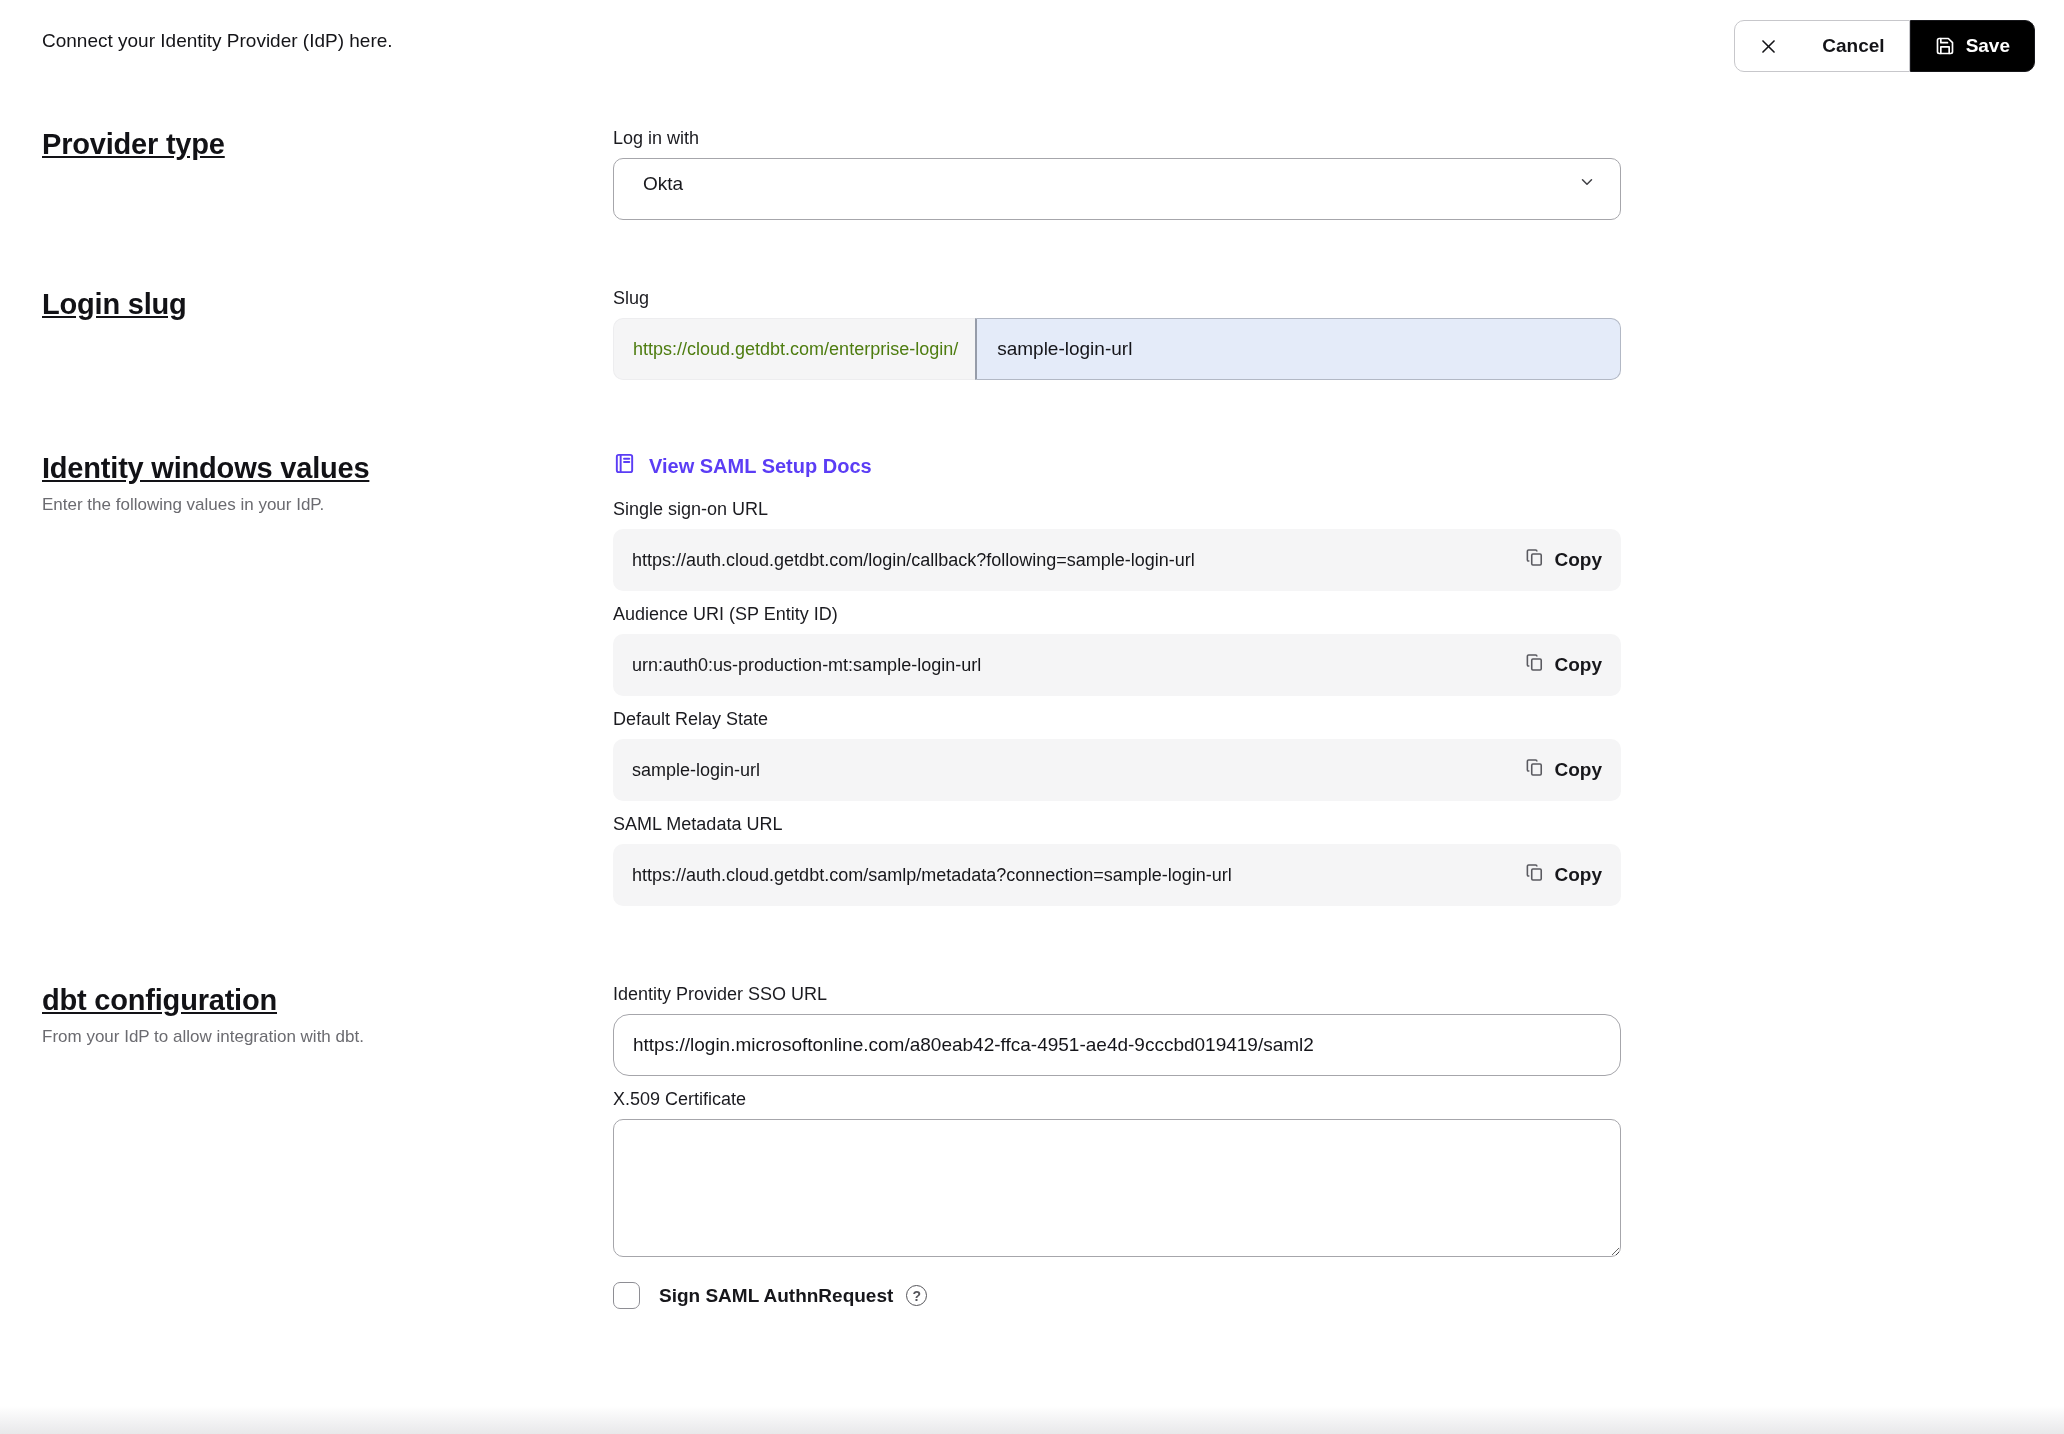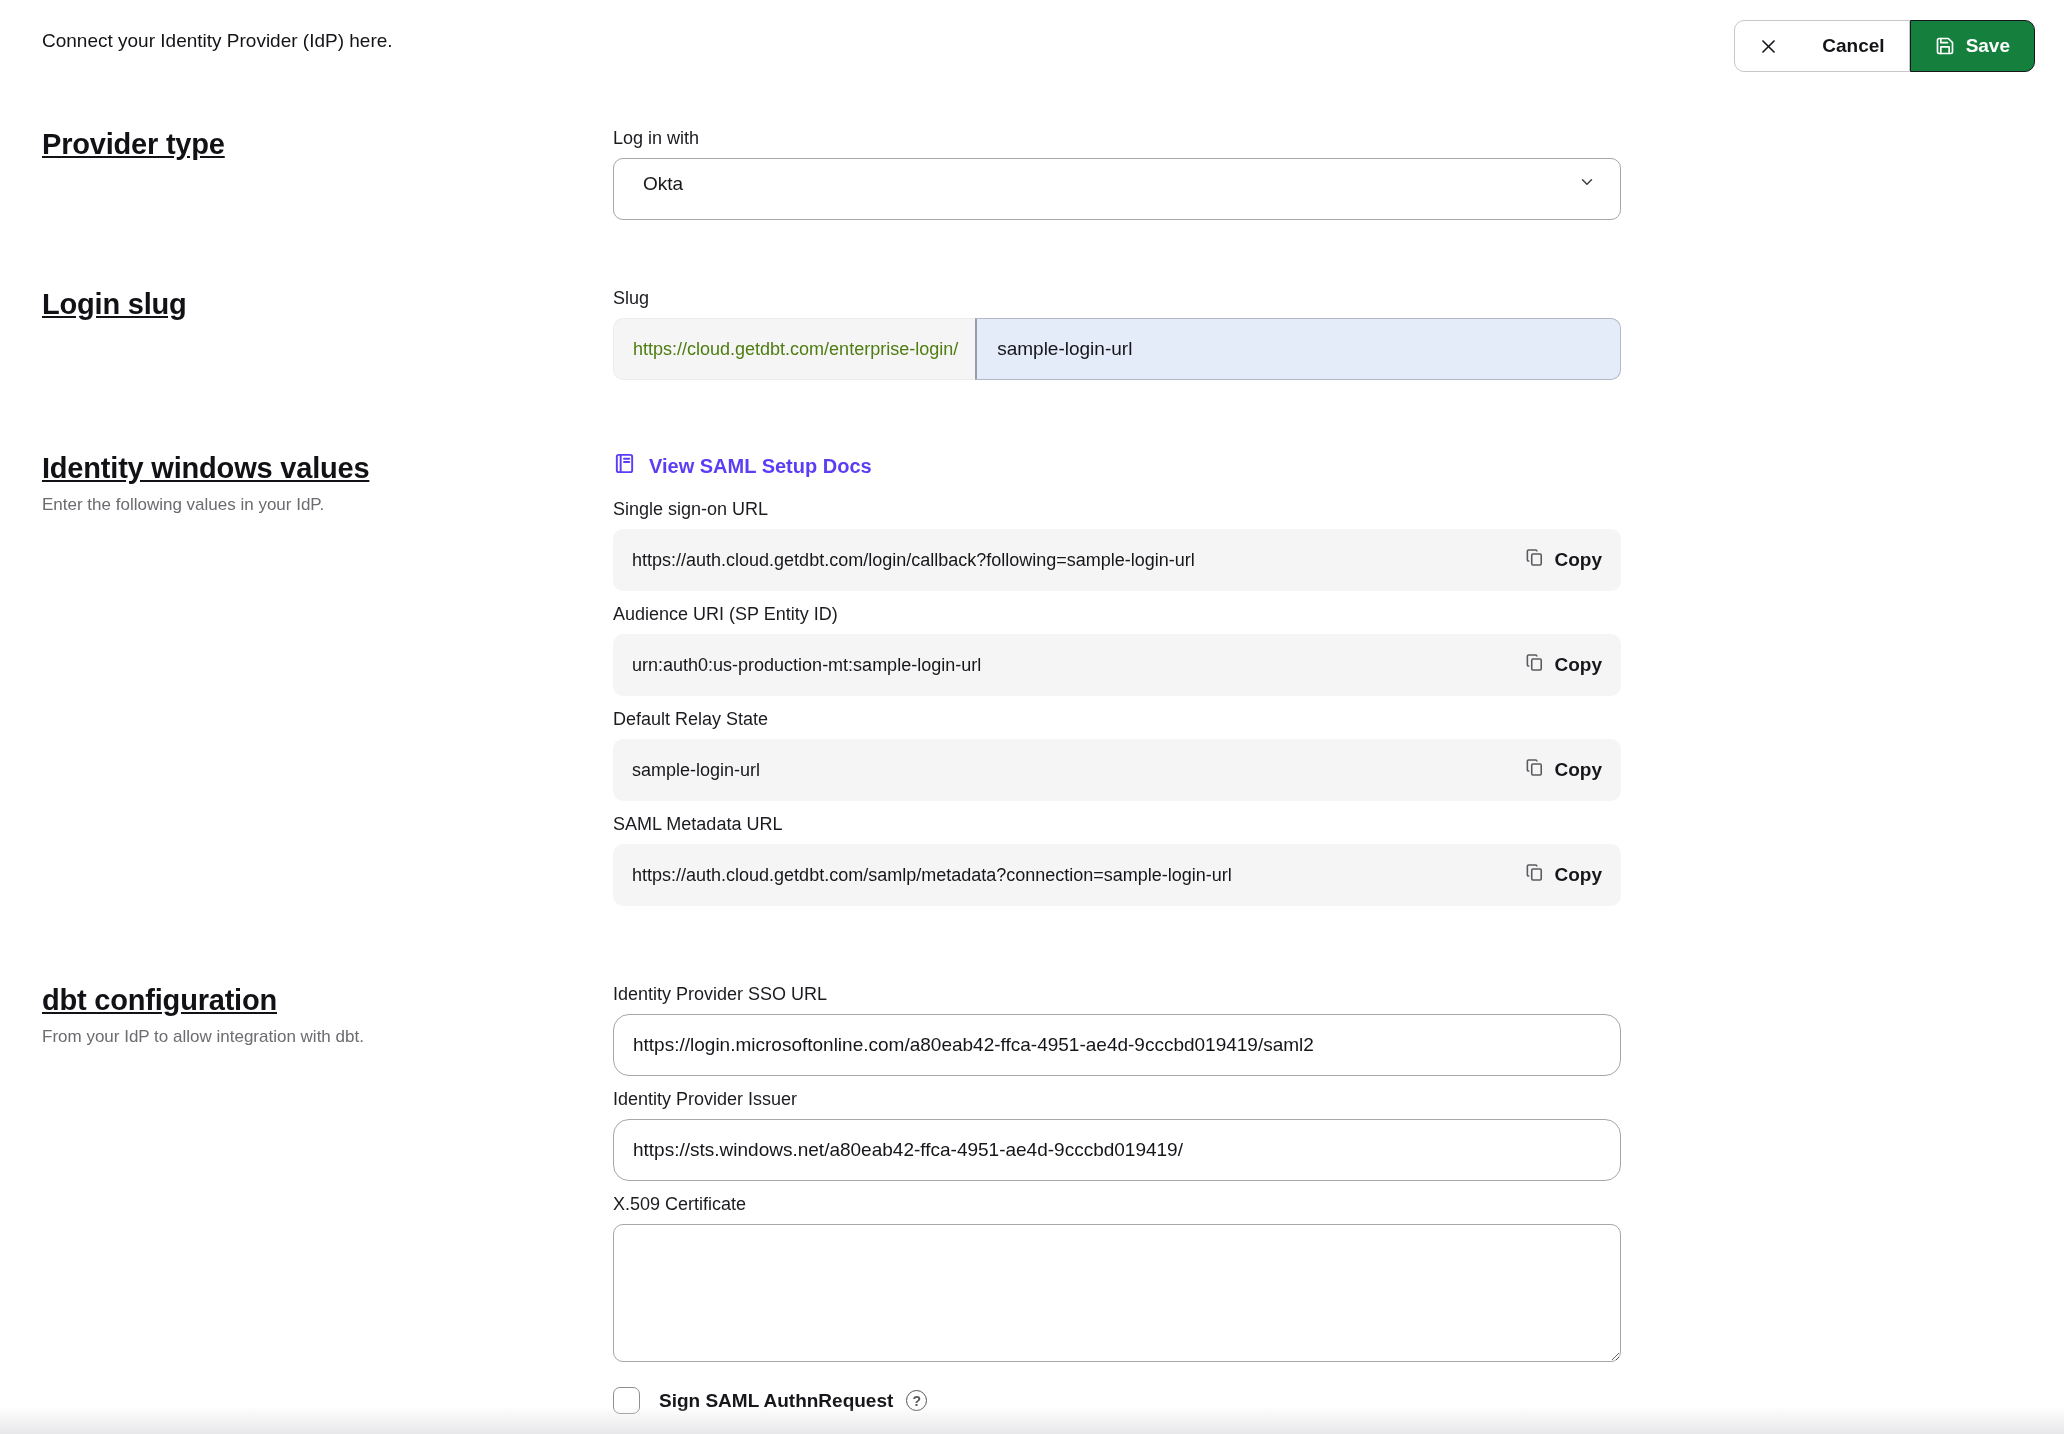--- a/index.html
+++ b/index.html
@@ -105,21 +105,21 @@
   <div class="btn-group">
     <button class="btn btn-cancel">
       <span>
         <svg width="19" height="19" viewBox="0 0 24 24" fill="none" stroke="#141418" stroke-width="2" stroke-linecap="round">
           <line x1="5" y1="5" x2="19" y2="19"></line>
             <line x1="19" y1="5" x2="5" y2="19"></line>
         </svg>
       </span>
       <span>Cancel</span>
     </button>
-    <button class="btn btn-save" style="background:#15803d;">
+    <button class="btn btn-save" style="background:#000000;">
       <span>
         <svg width="20" height="20" viewBox="0 0 24 24" fill="none" stroke="#ffffff" stroke-width="2" stroke-linejoin="round" stroke-linecap="round">
           <path d="M19 21H5a2 2 0 0 1-2-2V5a2 2 0 0 1 2-2h11l5 5v11a2 2 0 0 1-2 2z"></path>
           <polyline points="17 21 17 13 7 13 7 21"></polyline>
           <polyline points="7 3 7 8 15 8"></polyline>
         </svg>
       </span>
       <span>Save</span>
     </button>
   </div>
@@ -246,24 +246,20 @@
     <h2>dbt configuration</h2>
     <div class="sub">From your IdP to allow integration with dbt.</div>
   </div>
   <div class="col-right">
 
     <div class="text-block">
       <label class="field-label">Identity Provider SSO URL</label>
       <input class="text-input" type="text" value="https://login.microsoftonline.com/a80eab42-ffca-4951-ae4d-9cccbd019419/saml2" style="">
     </div>
 
-    <div class="text-block">
-      <label class="field-label">Identity Provider Issuer</label>
-      <input class="text-input" type="text" value="https://sts.windows.net/a80eab42-ffca-4951-ae4d-9cccbd019419/" style="">
-    </div>
 
     <div class="text-block">
       <label class="field-label">X.509 Certificate</label>
       <textarea class="cert-textarea" style=""></textarea>
     </div>
 
     <div class="check-row">
       <span class="checkbox"></span>
       <span class="check-label">Sign SAML AuthnRequest</span>
       <span class="help-icon">?</span>

